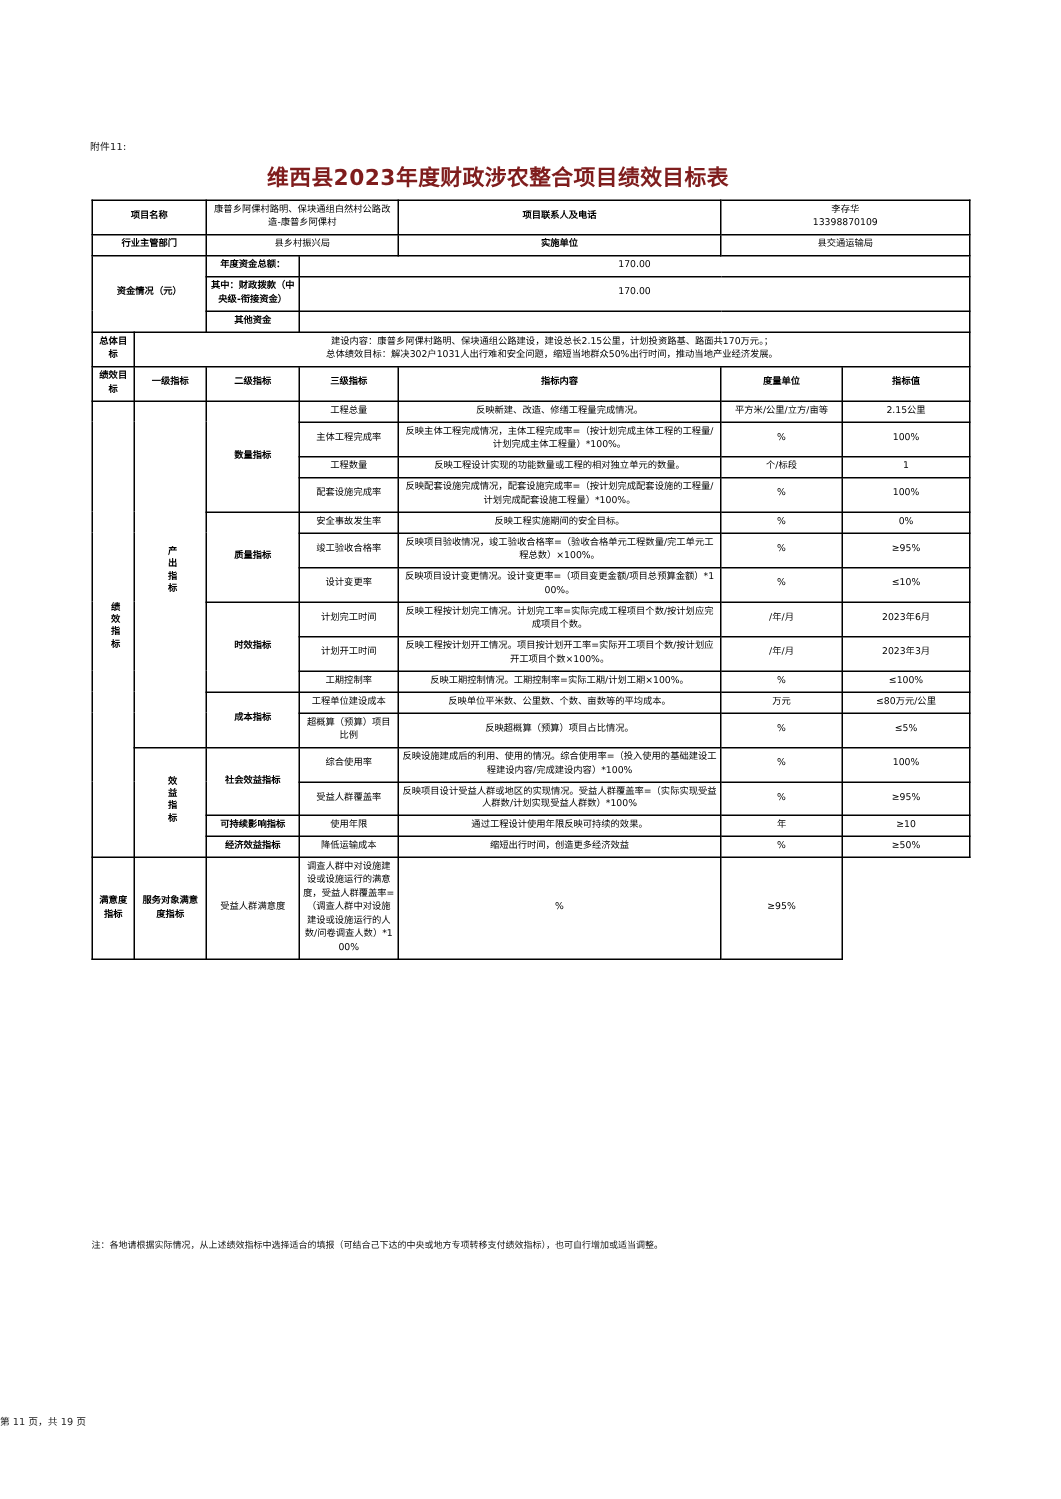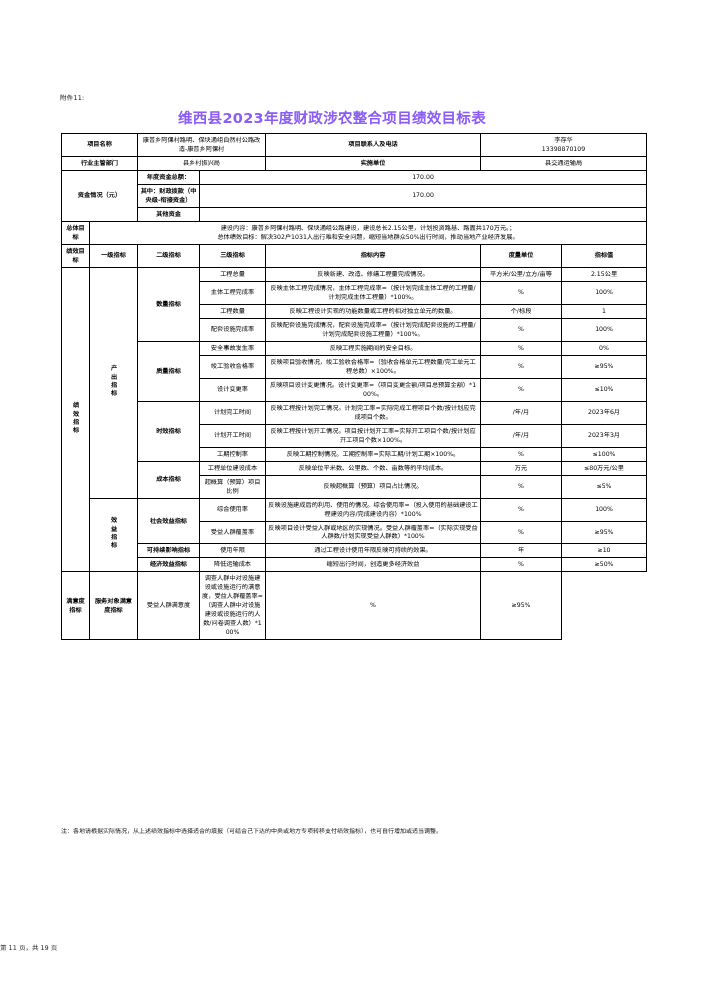--- a/index.html
+++ b/index.html
@@ -33,21 +33,21 @@
   }
   .doc-title {
     position: absolute;
     left: 0;
     top: 106px;
     width: 664px;
     text-align: center;
     font-size: 14.5px;
     font-weight: bold;
     letter-spacing: 0.3px;
-    color: #8b5cf6;
+    color: #7f1d1d;
   }
   table.main {
     position: absolute;
     left: 61px;
     top: 133px;
     width: 585px;
     border-collapse: collapse;
     table-layout: fixed;
   }
   table.main td {

